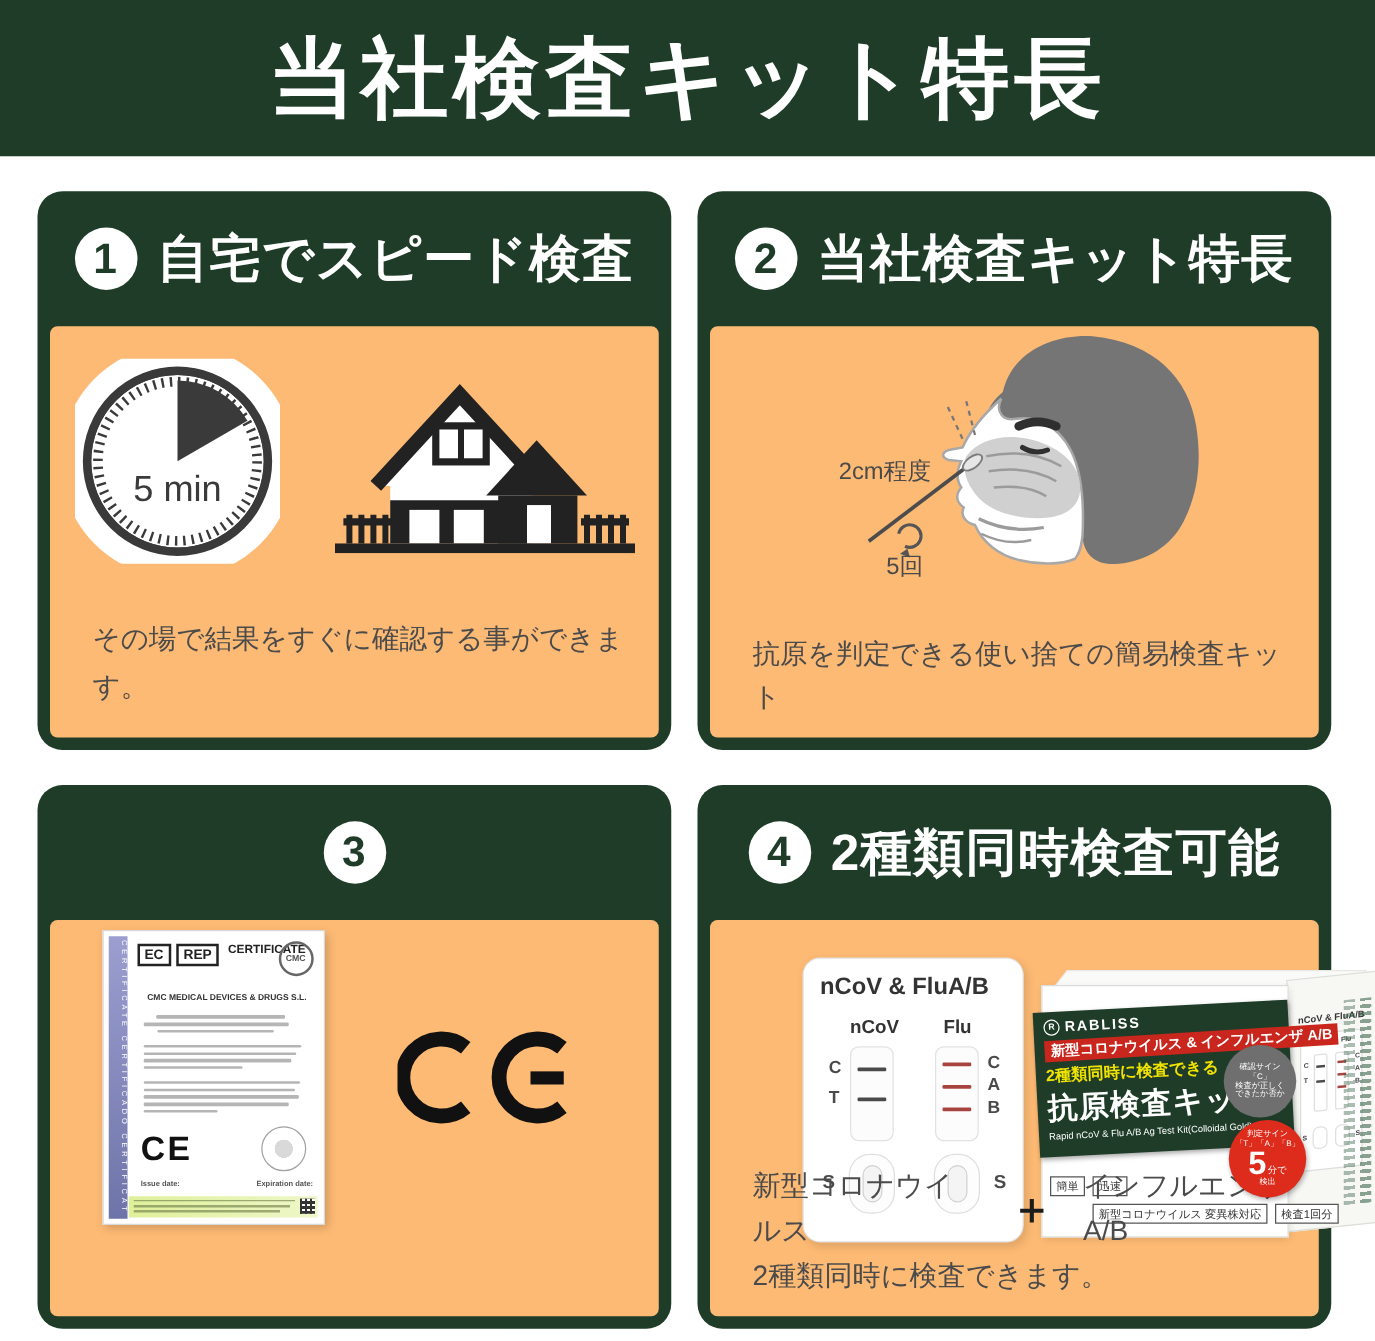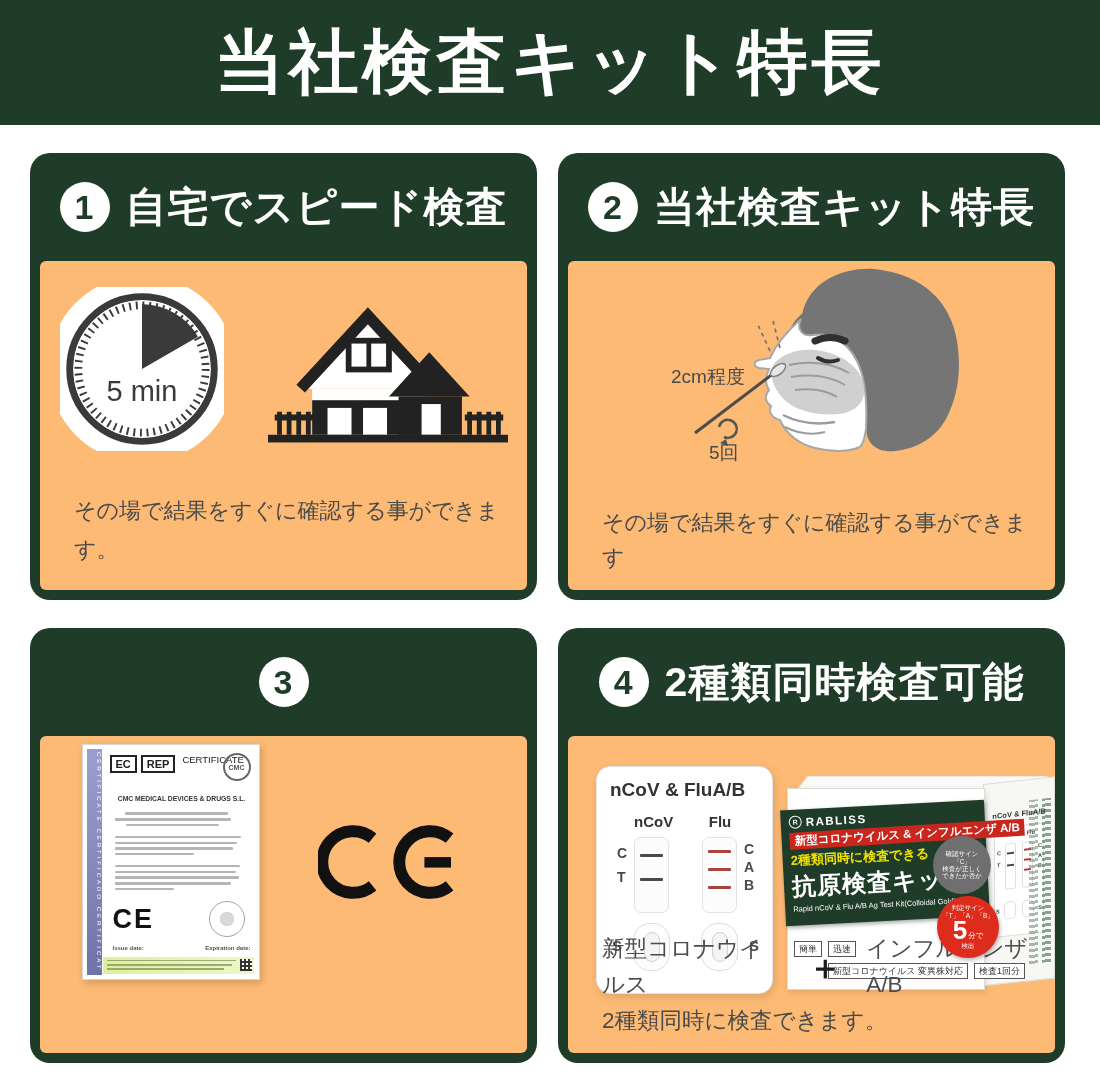--- a/index.html
+++ b/index.html
@@ -28,35 +28,35 @@
   .textblock{position:absolute;left:34px;right:14px;}
   .textblock p{margin:0;font-size:22px;color:#4b4b4b;line-height:1.8;}
   .pos1 .artrow{top:26px;gap:44px;}
   .pos1 .textblock{bottom:20px;}
   .pos2 .artrow{top:2px;}
   .pos2 .textblock{bottom:14px;}
   .pos2 .textblock p{line-height:1.62;}
   .pos3 .artrow{top:8px;gap:58px;}
   .pos3 .textblock{bottom:14px;}
   .pos3 .textblock p{line-height:1.65;font-size:23px;}
-  .pos4 .artrow{top:12px;gap:14px;justify-content:flex-start;padding-left:28px;}
+  .pos4 .artrow{top:12px;gap:14px;justify-content:flex-start;padding-left:28px;margin-left:46px;}
   .pos4 .textblock{bottom:14px;}
   .pos4 .textblock p{line-height:1.6;font-size:22.5px;}
   .plusline{display:flex;align-items:center;gap:24px;}
   .plus{font-size:34px;font-weight:900;color:#1c1c1c;line-height:1;}
 
   
   .cert{position:relative;width:176px;height:234px;background:#fff;border:1px solid #d9d9d9;
         box-shadow:2px 3px 7px rgba(0,0,0,.18);flex:0 0 auto;}
   .cert-band{position:absolute;left:4px;top:4px;bottom:4px;width:15px;
              background:linear-gradient(#9b9ecf,#6f74a8);color:#fff;
              writing-mode:vertical-rl;font-size:6px;letter-spacing:3px;text-align:center;overflow:hidden;}
   .cert-toprow{position:absolute;left:27px;top:10px;display:flex;align-items:flex-start;gap:4px;}
   .ecrep{border:2px solid #222;color:#222;font-size:11px;font-weight:700;padding:1px 4px;}
-  .cert-head{font-size:9.5px;font-weight:400;color:#222;margin-left:3px;line-height:1.1;}
+  .cert-head{font-size:9.5px;font-weight:700;color:#222;margin-left:3px;line-height:1.1;}
   .cmc-circle{position:absolute;right:8px;top:8px;width:24px;height:24px;border:2px solid #666;
               border-radius:50%;display:flex;align-items:center;justify-content:center;
               font-size:7px;color:#555;font-weight:700;}
   .cert-company{position:absolute;left:30px;right:8px;top:50px;text-align:center;
                 font-size:6.8px;font-weight:700;color:#333;}
   .cert-lines{position:absolute;left:32px;right:12px;top:64px;}
   .cert-lines .ln{height:2.4px;background:#b5b5b5;margin-top:3.4px;border-radius:1px;}
   .cert-lines .gap{height:6px;}
   .cert-ce{position:absolute;left:30px;bottom:44px;font-size:27px;font-weight:800;color:#111;letter-spacing:2px;}
   .stamp{position:absolute;right:14px;bottom:42px;width:34px;height:34px;border:1.5px solid #8a8a8a;
@@ -211,21 +211,21 @@
         <line x1="203" y1="85" x2="196" y2="58" stroke="#777" stroke-width="1.8" stroke-dasharray="4 4"></line>
         <line x1="118" y1="170" x2="197" y2="110" stroke="#4c4c4c" stroke-width="3"></line>
         <ellipse cx="201" cy="107" rx="9" ry="4.5" fill="#e6e6e6" stroke="#7d7d7d" stroke-width="1.5" transform="rotate(-37 201 107)"></ellipse>
         <path d="M142,164 a9,9 0 1 1 5,10" fill="none" stroke="#555" stroke-width="2.5"></path>
         <path d="M149,176 l-6,4 l8,3 z" fill="#555"></path>
         <text x="94" y="120" font-size="19" fill="#4a4a4a">2cm程度</text>
         <text x="132" y="196" font-size="19" fill="#4a4a4a">5回</text>
       </svg>
     </div>
     <div class="textblock">
-      <p>その場で結果をすぐに確認する事ができます</p>
+      <p>抗原を判定できる使い捨ての簡易検査キット</p>
     </div>
   </div>
 </section>
 
 <section class="panel pos3">
   <div class="ptitle">
     <span class="num">3</span>
   </div>
   <div class="pbody">
     <div class="artrow">

